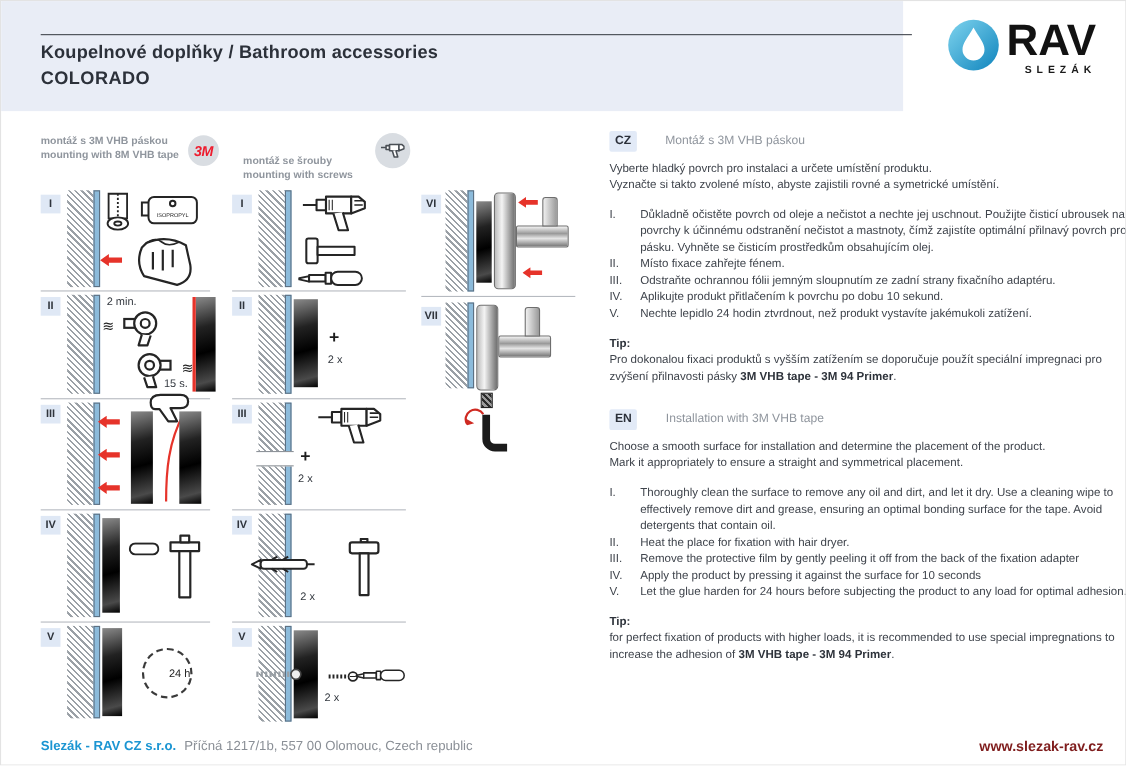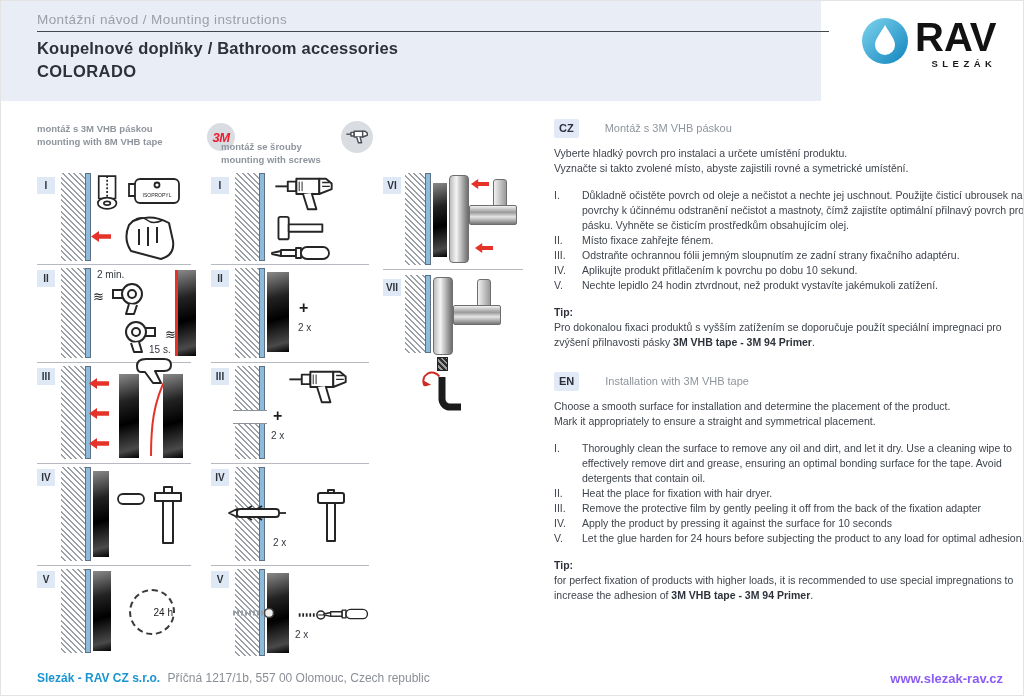--- a/index.html
+++ b/index.html
@@ -53,31 +53,30 @@
   .li{display:flex;}
   .num{flex:none;width:28px;}
   .litext{flex:1;}
   .tip{margin-top:12px;}
   .b{font-weight:bold;color:#2e333b;}
   .tiplabel{font-weight:bold;color:#2e333b;}
   .mt14{margin-top:14px;}
   
   .footer-left{position:absolute;left:36px;top:670px;font-size:12px;color:#8a8f96;}
   .company{color:#1b95d2;font-weight:bold;}
-  .website{position:absolute;right:20px;top:670px;font-size:13px;color:#8b5cf6;font-weight:bold;}
+  .website{position:absolute;right:20px;top:670px;font-size:13px;color:#7f1d1d;font-weight:bold;}
   svg{display:block;}
   .abs{position:absolute;}
 </style>
 </head>
 <body>
 
 <div id="page">
 
   <div class="band"></div>
-  <div class="kicker">Montážní návod / Mounting instructions</div>
   <div class="rule"></div>
   <div class="title">Koupelnové doplňky / Bathroom accessories</div>
   <div class="subtitle">COLORADO</div>
 
   <div class="logo">
     <span>
       <svg width="48" height="48" viewBox="0 0 48 48">
         <defs>
           <linearGradient id="lg" x1="0" y1="0" x2="1" y2="1">
             <stop offset="0" stop-color="#7fd4ee"></stop>
@@ -91,21 +90,21 @@
     <span class="logotext">
       <div class="logoname">RAV</div>
       <div class="logosub">SLEZÁK</div>
     </span>
   </div>
 
   <div class="colhead" style="left:36px;top:122px;">
     <div>montáž s 3M VHB páskou</div>
     <div>mounting with 8M VHB tape</div>
   </div>
-  <div class="circlebadge" style="left:170px;top:122px;width:28px;height:28px;margin-left:36px;">
+  <div class="circlebadge" style="left:170px;top:122px;width:28px;height:28px;">
     <span class="badge3m">3M</span>
   </div>
 
   <div class="colhead" style="left:220px;top:122px;margin-top:18px;">
     <div>montáž se šrouby</div>
     <div>mounting with screws</div>
   </div>
   <div class="circlebadge" style="left:340px;top:120px;width:32px;height:32px;">
     <span>
       <svg width="22" height="16" viewBox="0 0 62 44">

